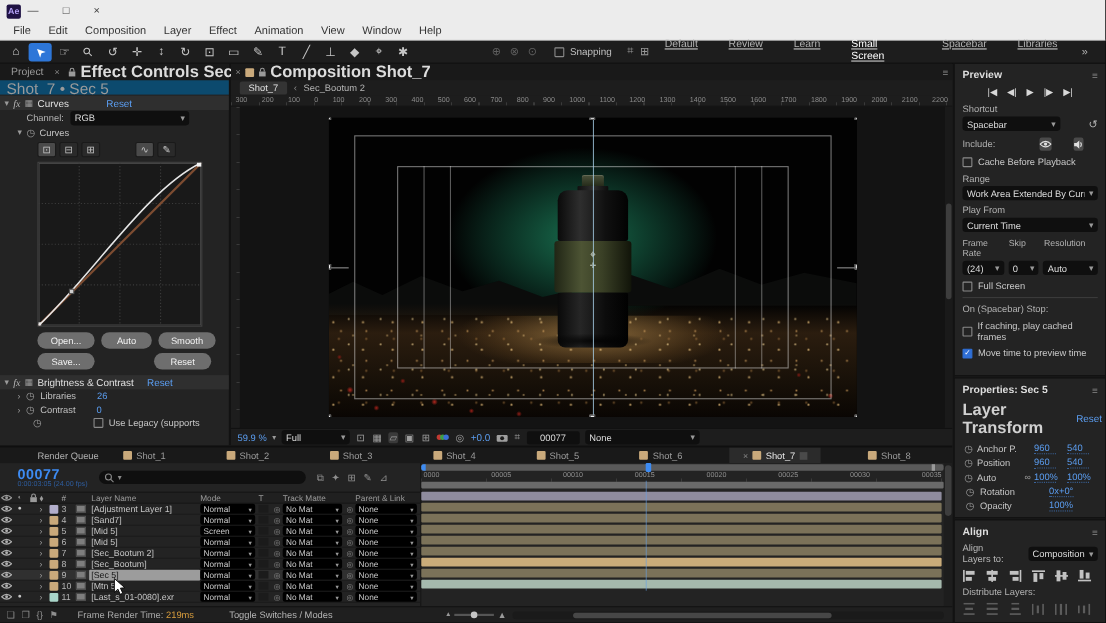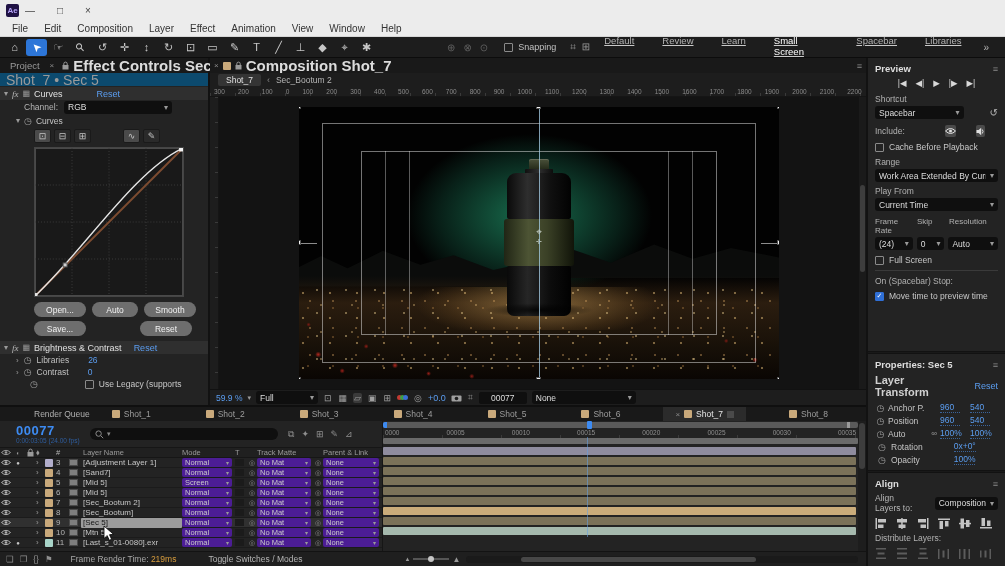--- a/index.html
+++ b/index.html
@@ -187,21 +187,21 @@
 .c-eye{width:12px;text-align:center;color:#b5b5b5;display:flex;justify-content:center;}
 .c-solo{width:12px;text-align:center;color:#c8c8c8;font-size:6px;opacity:0;}
 .c-solo.on{opacity:1;}
 .c-lock{width:12px;}
 .c-twirl{width:9px;color:#9a9a9a;font-size:8px;}
 .c-swatch{width:8px;height:8px;border-radius:1px;margin-right:3px;flex-shrink:0;}
 .c-num{width:13px;color:#b5b5b5;}
 .c-thumb{width:9px;height:7px;background:#7e7e7e;border:1px solid #4a4a4a;margin-right:3px;flex-shrink:0;}
 .c-name{flex:1;white-space:nowrap;overflow:hidden;padding:0 2px;line-height:10px;}
 .row.sel .c-name{background:#9c9c9c;color:#141414;border-radius:1px;}
-.pill{background:#4c1d95;border-radius:2px;height:9px;display:flex;align-items:center;justify-content:space-between;padding:0 3px;color:#c9c9c9;font-size:7.5px;}
+.pill{background:#000000;border-radius:2px;height:9px;display:flex;align-items:center;justify-content:space-between;padding:0 3px;color:#c9c9c9;font-size:7.5px;}
 .c-mode{width:50px;margin-right:3px;flex-shrink:0;}
 .c-t{width:9px;height:7px;background:#1b1b1b;margin-right:3px;flex-shrink:0;}
 .c-pw{width:10px;color:#8a8a8a;font-size:7px;text-align:center;flex-shrink:0;}
 .c-matte{width:54px;margin-right:2px;flex-shrink:0;}
 .c-parent{width:56px;margin-right:3px;flex-shrink:0;}
 .pill .car{font-size:6px;color:#9a9a9a;}
 
 .tl-right{flex:1;position:relative;min-width:0;}
 .tr-inner{position:absolute;inset:0 8px 0 0;}
 .navbar{height:6px;background:#2c2c2c;position:relative;margin-top:1px;border-radius:2px;}
@@ -1153,38 +1153,42 @@
           </span>
       </div>
       <div class="cbrow">
         <span class="box"></span>
         <span>Full Screen</span>
       </div>
       <div class="divider"></div>
       <div class="rb-lbl">On (Spacebar) Stop:</div>
       <div>
 
+          <div class="cbrow">
+            <span class="box">✓</span>
+            <span>If caching, play cached frames</span>
+          </div>
 
           <div class="cbrow">
             <span class="box on">✓</span>
             <span>Move time to preview time</span>
           </div>
         </div>
     </div>
 
     <div class="spacerflex"></div>
     <div class="secgap"></div>
 
     <div class="sec">
       <div class="sechead">
         <span>Properties: Sec 5</span>
         <span class="hamb">≡</span>
       </div>
       <div class="rowflex" style="margin-bottom:3px;">
-        <span style="color:#d0d0d0;font-size:11px;font-weight:bold;">Layer Transform</span>
+        <span style="color:#d0d0d0;font-size:15px;font-weight:bold;">Layer Transform</span>
         <span class="blue" style="margin-left:10px;">Reset</span>
       </div>
       <div>
 
           <div class="props-row">
             <span class="sw-glyph">◷</span>
             <span class="plabel">Anchor P.</span>
             <span class="linkicon">∞</span>
             <span class="pv">960</span>
             <span class="pv">540</span>

